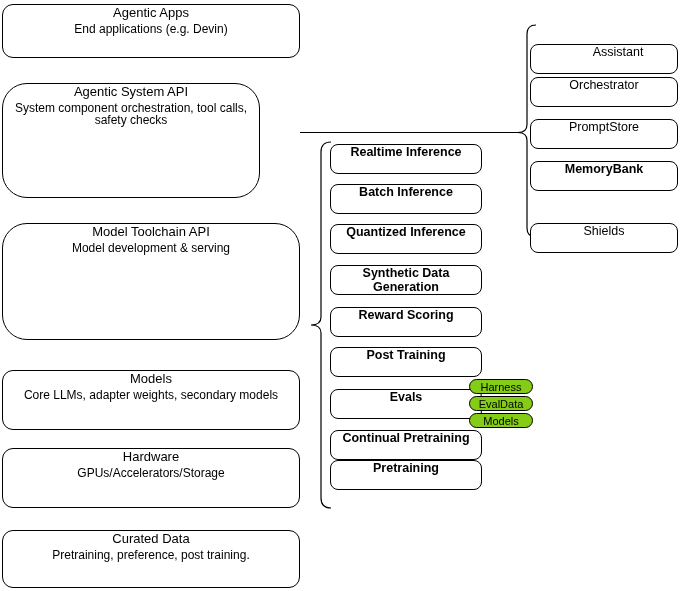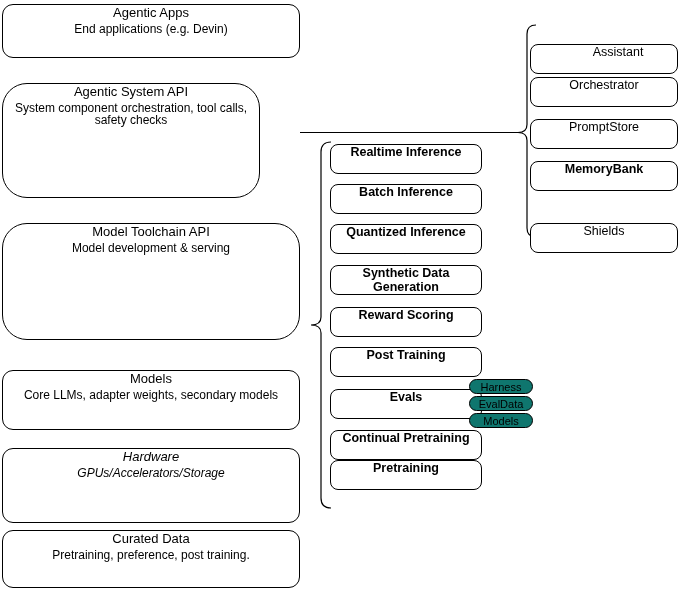--- a/index.html
+++ b/index.html
@@ -43,21 +43,21 @@
     border-width: 1.5px;
     border-radius: 8px;
     font-size: 12.5px;
   }
   .tag {
     position: absolute;
     box-sizing: border-box;
     left: 469px;
     width: 64px;
     height: 15px;
-    background: #0f766e;
+    background: #84cc16;
     border: 1.5px solid #000000;
     border-radius: 8px;
     display: flex;
     align-items: center;
     justify-content: center;
     font-size: 11px;
     z-index: 3;
   }
   #connector-svg {
     position: absolute;
@@ -94,21 +94,21 @@
   <div class="box xl" style="left:2px; top:223px; width:298px; height:117px;">
     <div class="title">Model Toolchain API</div>
     <div class="subtitle">Model development &amp; serving</div>
   </div>
 
   <div class="box big" style="left:2px; top:370px; width:298px; height:60px;">
     <div class="title">Models</div>
     <div class="subtitle">Core LLMs, adapter weights, secondary models</div>
   </div>
 
-  <div class="box big" style="left:2px; top:448px; width:298px; height:75px;font-style:italic;">
+  <div class="box big" style="left:2px; top:448px; width:298px; height:60px;">
     <div class="title">Hardware</div>
     <div class="subtitle">GPUs/Accelerators/Storage</div>
   </div>
 
   <div class="box big" style="left:2px; top:530px; width:298px; height:58px;">
     <div class="title">Curated Data</div>
     <div class="subtitle">Pretraining, preference, post training.</div>
   </div>
 
   <div class="box small" style="top:144px;">

